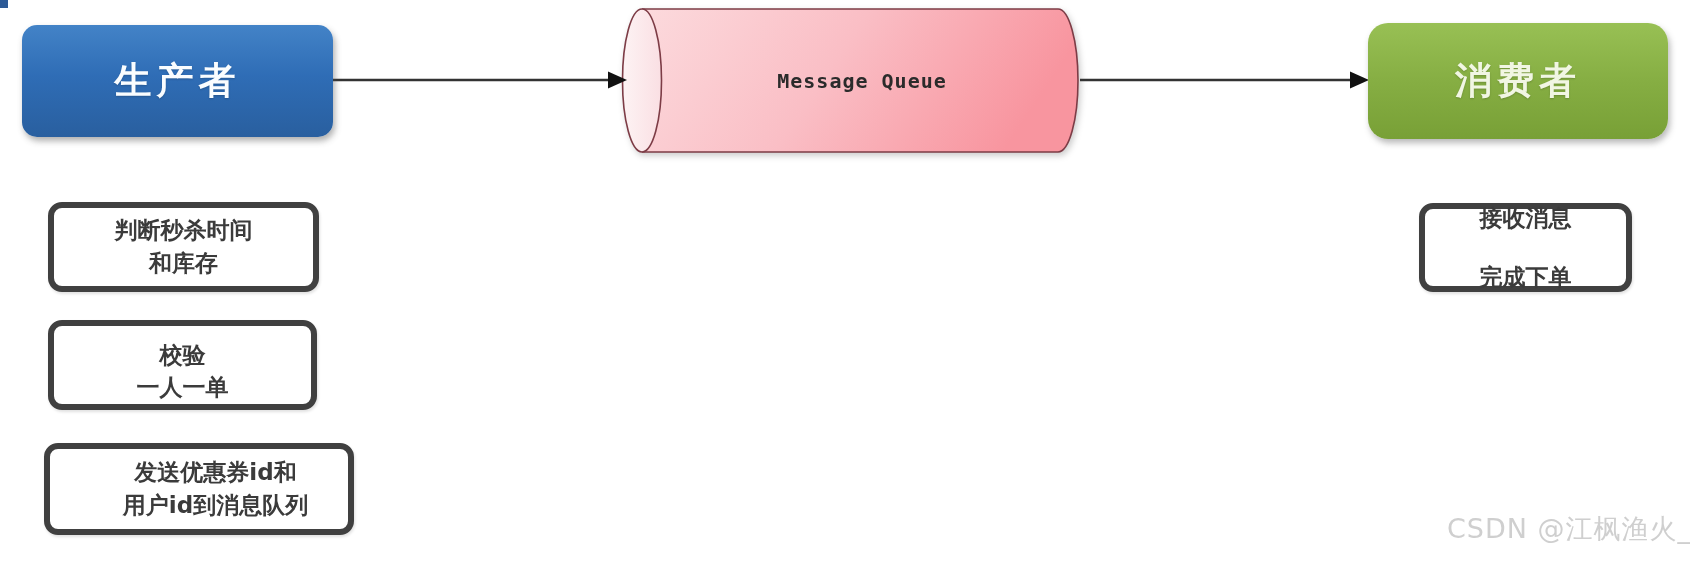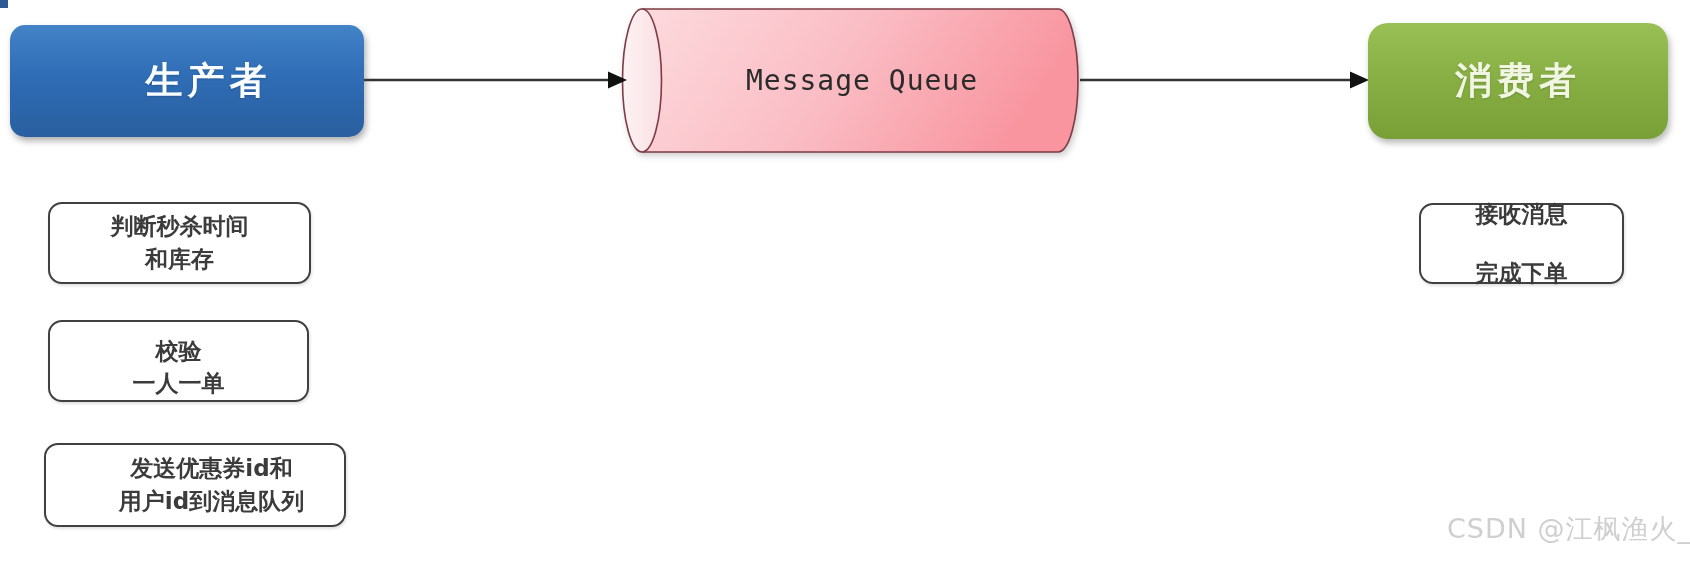--- a/index.html
+++ b/index.html
@@ -22,50 +22,50 @@
   
   .actor {
     display: flex; align-items: center; justify-content: center;
     color: #fafdff;
     font-size: 37px;
     font-weight: 600;
     letter-spacing: 5px;
     text-shadow: 0 1px 2px rgba(0,0,0,0.18);
   }
   .actor.producer {
-    left: 10px; top: 25px; width: 311px; height: 112px;
+    left: 22px; top: 25px; width: 311px; height: 112px;
     border-radius: 15px;
     background: linear-gradient(180deg, #4383c7 0%, #2f6db6 45%, #295f9f 100%);
     box-shadow: 2px 4px 6px rgba(80,80,80,0.45);
-    padding-left: 43px;
   }
   .actor.consumer {
     left: 1368px; top: 23px; width: 300px; height: 116px;
     border-radius: 20px;
     background: linear-gradient(180deg, #98c054 0%, #86ae43 50%, #78a036 100%);
     box-shadow: 2px 4px 6px rgba(80,80,80,0.40);
     color: #f1f6e3;
   }
 
   
   .queue-label {
     left: 652px; top: 9px; width: 420px; height: 143px;
     display: flex; align-items: center; justify-content: center;
     font-family: "DejaVu Sans Mono", monospace;
-    font-size: 28px;
+    font-size: 20px;
     letter-spacing: 1px;
     color: #2b2b2b;
+    font-weight: bold;
   }
 
   
   .step {
     display: flex; flex-direction: column;
     align-items: center; justify-content: center;
     background: #ffffff;
-    border: 2px solid #404040;
+    border: 6px solid #404040;
     border-radius: 14px;
     color: #3b3b3b;
     font-size: 23px;
     font-weight: 600;
     line-height: 1.42;
     text-align: center;
     box-shadow: 1px 2px 3px rgba(0,0,0,0.12);
   }
   .step span { display: block; }
   .step.p1 { left: 48px;   top: 202px; width: 259px; height: 78px; }

